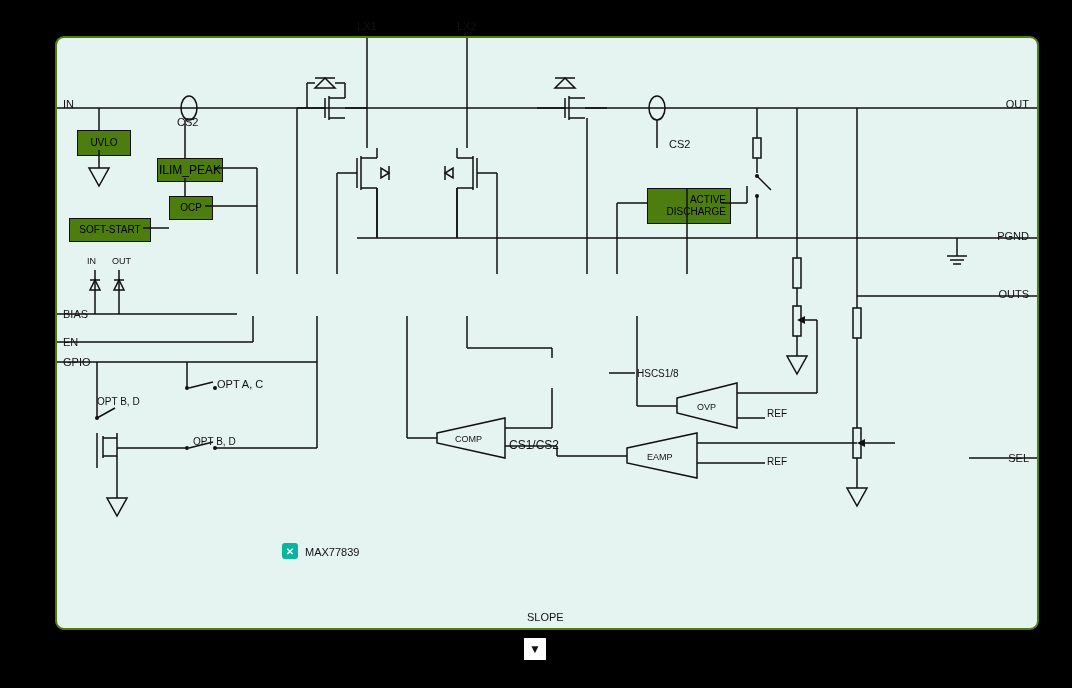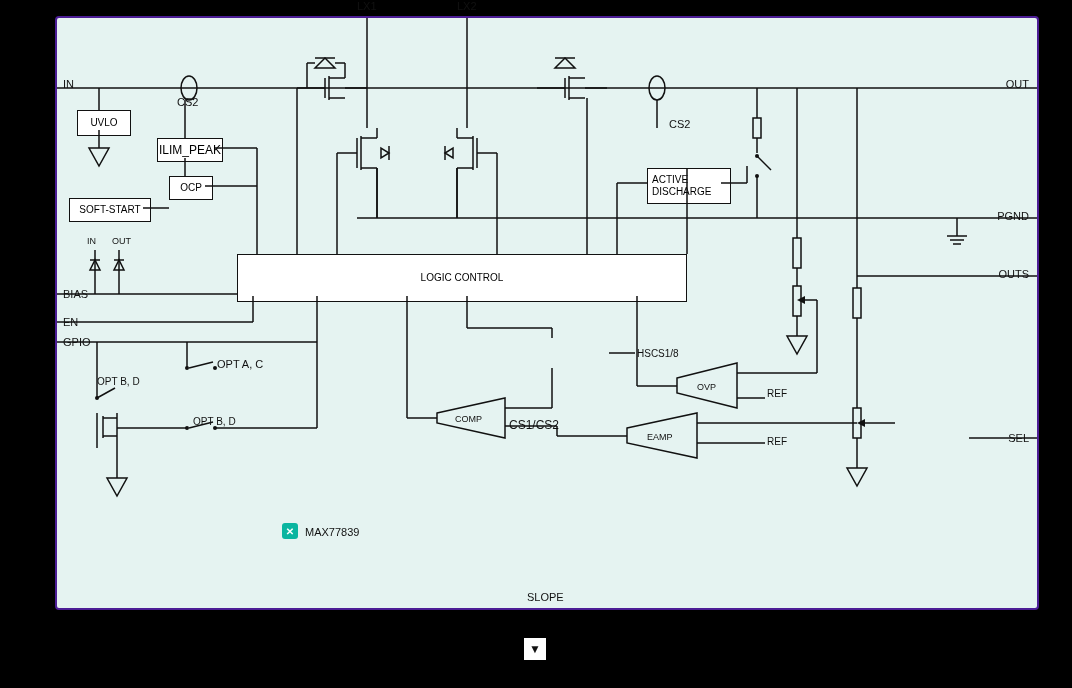--- a/index.html
+++ b/index.html
@@ -1,19 +1,19 @@
 <!DOCTYPE html>
 <html><head>
 <meta charset="utf-8">
 <style>
   html,body{margin:0;padding:0;background:#000;font-family:Arial,Helvetica,sans-serif}
   .stage{position:relative;width:1072px;height:688px;background:#000}
-  .chip{position:absolute;left:55px;top:16px;width:980px;height:590px;background:#e5f3f1;border:2px solid #4c1d95;border-radius:4px}
+  .chip{position:absolute;left:55px;top:36px;width:980px;height:590px;background:#e5f3f1;border:2px solid #4d7c0f;border-radius:9px}
   .lbl{position:absolute;font-size:11px;color:#111;white-space:nowrap}
-  .box{position:absolute;background:#ffffff;border:1px solid #111;display:flex;align-items:center;justify-content:center;text-align:left;font-size:10px;padding:2px 4px;line-height:1.2}
+  .box{position:absolute;background:#4d7c0f;border:1px solid #111;display:flex;align-items:center;justify-content:center;text-align:right;font-size:10px;padding:2px 4px;line-height:1.2}
   .wire{stroke:#111;stroke-width:1.5;fill:none}
   .gnd{stroke:#111;stroke-width:1.5;fill:none}
   .logo{position:absolute;width:16px;height:16px;background:#0ab5a0;border-radius:3px;display:flex;align-items:center;justify-content:center;color:#fff;font-size:10px;font-weight:bold}
   .downbtn{position:absolute;left:524px;top:638px;width:22px;height:22px;background:#fff;display:flex;align-items:center;justify-content:center;color:#111;font-size:12px}
 </style>
 </head>
 <body>
 
 <div class="stage">
   <div class="chip">
@@ -39,21 +39,20 @@
     <span class="lbl" style="left:136px;top:398px;font-size:10px">OPT B, D</span>
     <span class="lbl" style="left:580px;top:330px;font-size:10px">HSCS1/8</span>
     <span class="lbl" style="left:452px;top:400px;font-size:12px">CS1/CS2</span>
     <span class="lbl" style="left:710px;top:370px;font-size:10px">REF</span>
     <span class="lbl" style="left:710px;top:418px;font-size:10px">REF</span>
 
     <div class="box" style="left:20px;top:92px;width:44px;height:20px">UVLO</div>
     <div class="box" style="left:100px;top:120px;width:56px;height:18px;font-size:12px">ILIM_PEAK</div>
     <div class="box" style="left:112px;top:158px;width:34px;height:18px">OCP</div>
     <div class="box" style="left:12px;top:180px;width:72px;height:18px">SOFT-START</div>
-    <div class="box" style="left:180px;top:236px;width:440px;height:42px">LOGIC CONTROL</div>
     <div class="box" style="left:590px;top:150px;width:74px;height:30px">ACTIVE DISCHARGE</div>
 
     <div class="logo" style="left:225px;top:505px">✕</div>
     <span class="lbl" style="left:248px;top:508px;font-weight:normal">MAX77839</span>
 
     <svg width="980" height="590" style="position:absolute;left:0;top:0">
 
       <line class="wire" x1="0" y1="70" x2="980" y2="70"></line>
 
       <line class="wire" x1="310" y1="0" x2="310" y2="70"></line>

